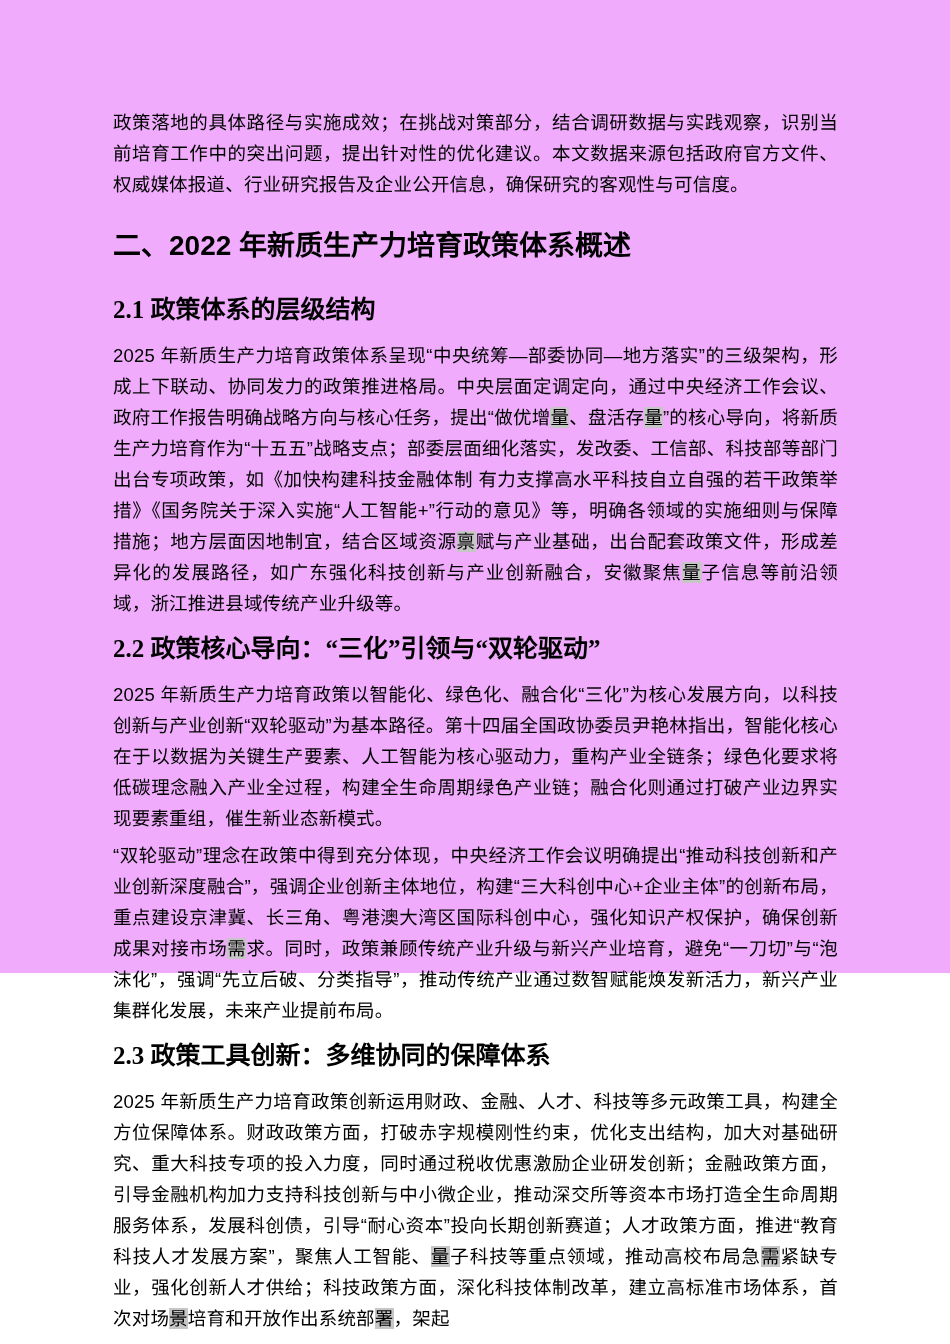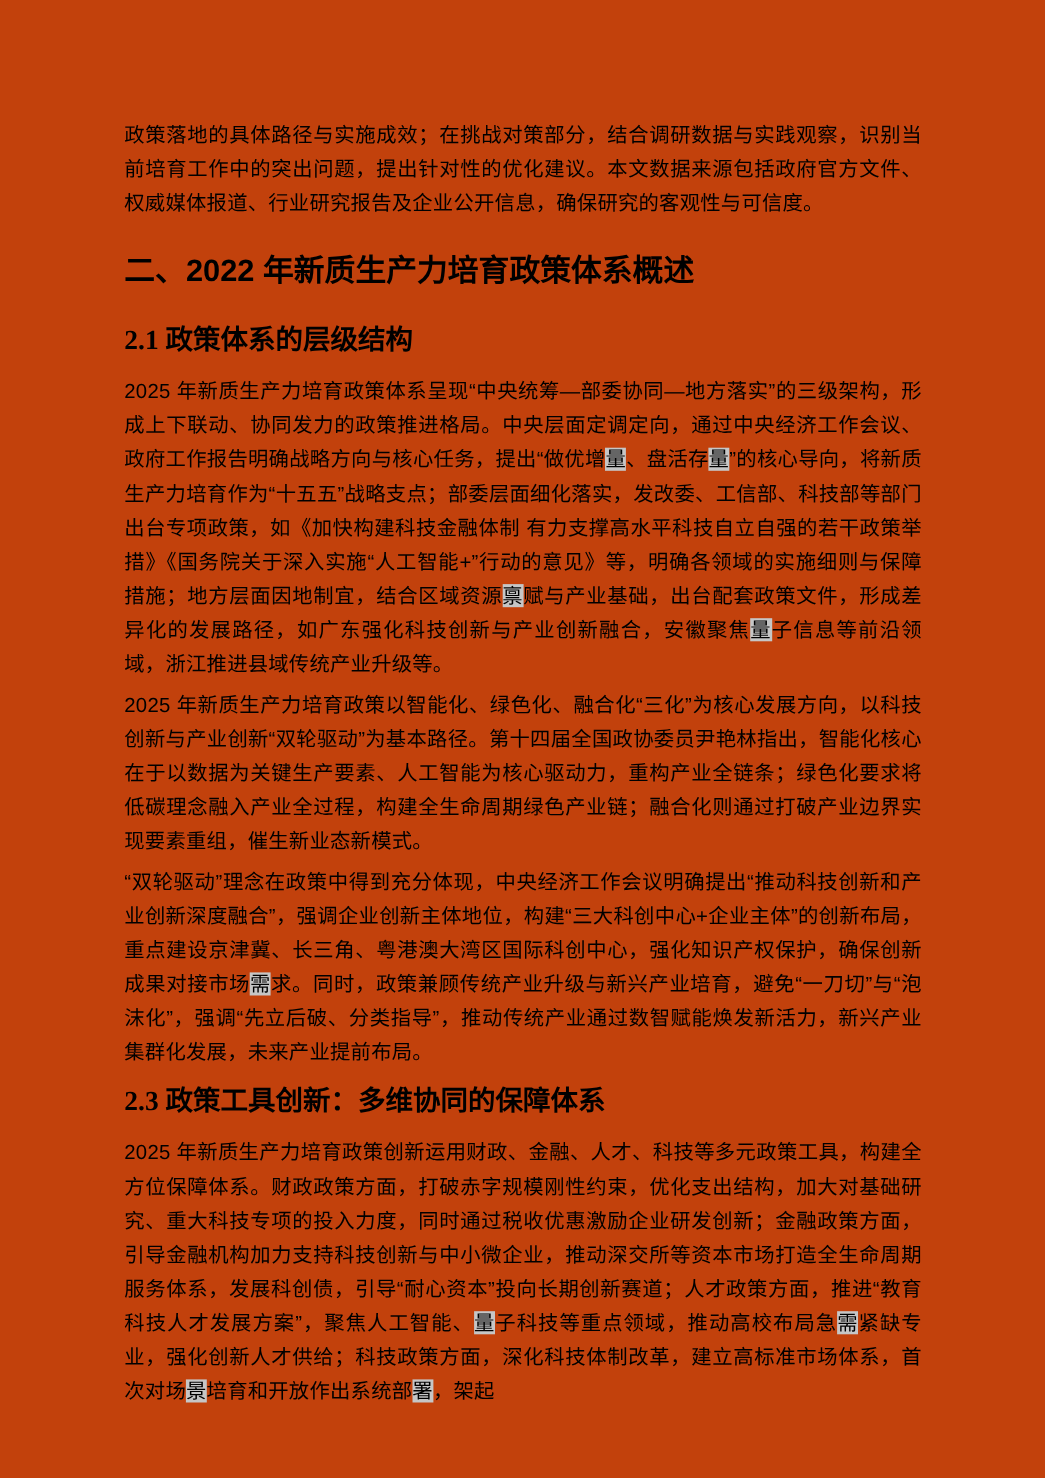--- a/index.html
+++ b/index.html
@@ -7,23 +7,23 @@
     width: 950px;
     height: 1344px;
     overflow: hidden;
     box-sizing: border-box;
     font-family: "Liberation Sans", sans-serif;
     color: #000000;
   }
   .page {
     box-sizing: border-box;
     width: 950px;
-    height: 1344px;
+    height: 973px;
     padding: 107px 112px 40px 113px;
-    background: #c2410c;
+    background: #f0abfc;
   }
   p.body-text {
     font-size: 18.5px;
     line-height: 31px;
     margin: 0 0 6px 0;
     text-align: justify;
     letter-spacing: 0.2px;
     word-break: break-all;
   }
   h1.chapter-title {
@@ -48,20 +48,21 @@
 <div class="page">
 
   <p class="body-text">政策落地的具体路径与实施成效；在挑战对策部分，结合调研数据与实践观察，识别当前培育工作中的突出问题，提出针对性的优化建议。本文数据来源包括政府官方文件、权威媒体报道、行业研究报告及企业公开信息，确保研究的客观性与可信度。</p>
 
   <h1 class="chapter-title">二、2022 年新质生产力培育政策体系概述</h1>
 
   <h2 class="section-heading">2.1 政策体系的层级结构</h2>
 
   <p class="body-text">2025 年新质生产力培育政策体系呈现“中央统筹—部委协同—地方落实”的三级架构，形成上下联动、协同发力的政策推进格局。中央层面定调定向，通过中央经济工作会议、政府工作报告明确战略方向与核心任务，提出“做优增<span class="hl">量</span>、盘活存<span class="hl">量</span>”的核心导向，将新质生产力培育作为“十五五”战略支点；部委层面细化落实，发改委、工信部、科技部等部门出台专项政策，如《加快构建科技金融体制 有力支撑高水平科技自立自强的若干政策举措》《国务院关于深入实施“人工智能+”行动的意见》等，明确各领域的实施细则与保障措施；地方层面因地制宜，结合区域资源<span class="hl">禀</span>赋与产业基础，出台配套政策文件，形成差异化的发展路径，如广东强化科技创新与产业创新融合，安徽聚焦<span class="hl">量</span>子信息等前沿领域，浙江推进县域传统产业升级等。</p>
 
+  <h2 class="section-heading">2.2 政策核心导向：“三化”引领与“双轮驱动”</h2>
 
   <p class="body-text">2025 年新质生产力培育政策以智能化、绿色化、融合化“三化”为核心发展方向，以科技创新与产业创新“双轮驱动”为基本路径。第十四届全国政协委员尹艳林指出，智能化核心在于以数据为关键生产要素、人工智能为核心驱动力，重构产业全链条；绿色化要求将低碳理念融入产业全过程，构建全生命周期绿色产业链；融合化则通过打破产业边界实现要素重组，催生新业态新模式。</p>
 
   <p class="body-text">“双轮驱动”理念在政策中得到充分体现，中央经济工作会议明确提出“推动科技创新和产业创新深度融合”，强调企业创新主体地位，构建“三大科创中心+企业主体”的创新布局，重点建设京津冀、长三角、粤港澳大湾区国际科创中心，强化知识产权保护，确保创新成果对接市场<span class="hl">需</span>求。同时，政策兼顾传统产业升级与新兴产业培育，避免“一刀切”与“泡沫化”，强调“先立后破、分类指导”，推动传统产业通过数智赋能焕发新活力，新兴产业集群化发展，未来产业提前布局。</p>
 
   <h2 class="section-heading">2.3 政策工具创新：多维协同的保障体系</h2>
 
   <p class="body-text">2025 年新质生产力培育政策创新运用财政、金融、人才、科技等多元政策工具，构建全方位保障体系。财政政策方面，打破赤字规模刚性约束，优化支出结构，加大对基础研究、重大科技专项的投入力度，同时通过税收优惠激励企业研发创新；金融政策方面，引导金融机构加力支持科技创新与中小微企业，推动深交所等资本市场打造全生命周期服务体系，发展科创债，引导“耐心资本”投向长期创新赛道；人才政策方面，推进“教育科技人才发展方案”，聚焦人工智能、<span class="hl">量</span>子科技等重点领域，推动高校布局急<span class="hl">需</span>紧缺专业，强化创新人才供给；科技政策方面，深化科技体制改革，建立高标准市场体系，首次对场<span class="hl">景</span>培育和开放作出系统部<span class="hl">署</span>，架起</p>
 
 </div>

